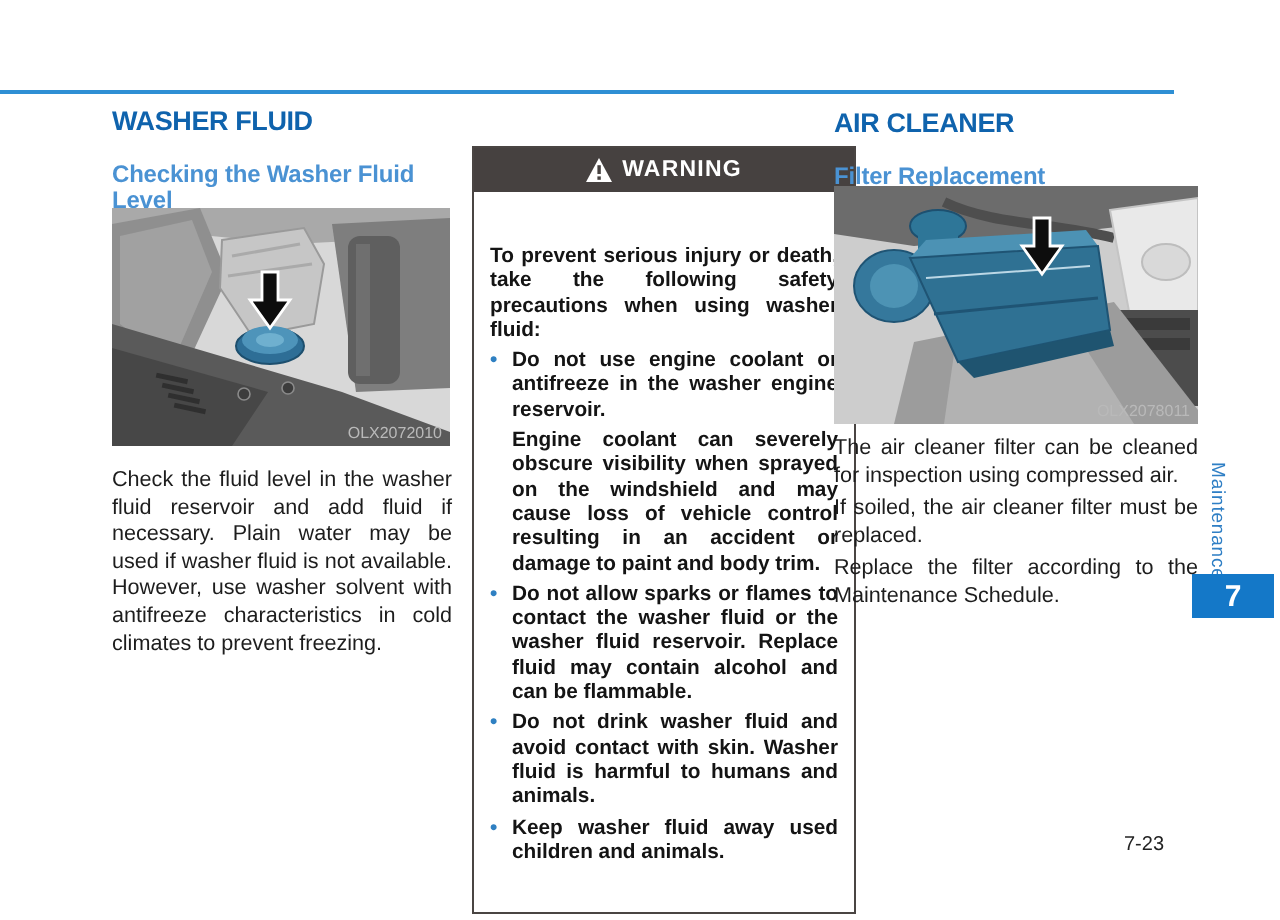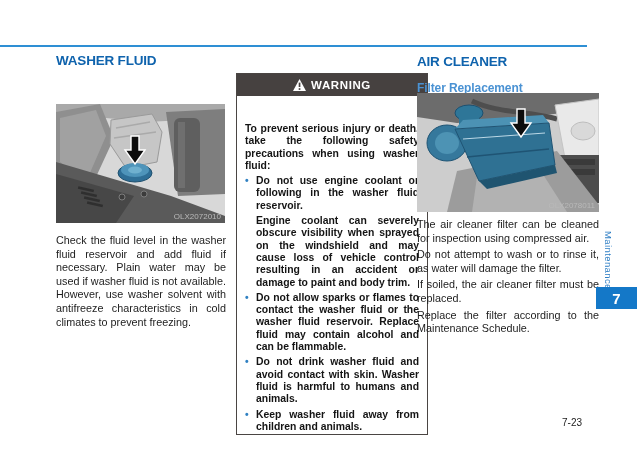--- a/index.html
+++ b/index.html
@@ -37,21 +37,21 @@
     font-size: 10.8px; line-height: 13.6px;
     text-align: justify; color: #1d1d1d;
   }
   .left-body  { position: absolute; left: 56px;  top: 234px; width: 170px; }
   .right-body { position: absolute; left: 417px; top: 218px; width: 182px; }
   .right-body p { margin-bottom: 3px; }
 
   .warning-box {
     position: absolute; left: 236px; top: 73px; width: 192px;
     border: 1px solid #4a4543; background: #fff;
-    padding-bottom: 1px;
+    padding-bottom: 23px;
   }
   .warning-header {
     height: 22px; background: #464140; color: #ffffff;
     font-size: 11.5px; font-weight: bold; letter-spacing: 0.6px;
     display: flex; align-items: center; justify-content: center;
     gap: 5px;
   }
   .warn-body {
     padding: 6px 8px 0 8px;
     font-size: 10.4px; font-weight: bold; line-height: 12.3px;
@@ -81,20 +81,21 @@
 </style>
 </head>
 <body>
 
 <div class="page">
 
   <div class="top-rule"></div>
 
   <div class="col-left-head">
     <h1 class="sec-title">WASHER FLUID</h1>
+    <h2 class="sub-title">Checking the Washer Fluid Level</h2>
   </div>
 
   <div class="photo photo-left">
     <svg width="169" height="119" viewBox="0 0 169 119">
       <rect x="0" y="0" width="169" height="119" fill="#d8d8d8"></rect>
       <polygon points="0,0 169,0 169,14 90,18 30,12 0,22" fill="#a9a9a9"></polygon>
       <polygon points="110,8 169,5 169,90 122,92" fill="#7e7e7e"></polygon>
       <rect x="118" y="14" width="26" height="74" rx="6" fill="#5f5f5f"></rect>
       <rect x="122" y="18" width="7" height="66" fill="#6f6f6f"></rect>
       <polygon points="0,8 44,0 58,34 34,86 0,62" fill="#8f8f8f"></polygon>
@@ -134,21 +135,21 @@
         <rect x="5.7" y="9.2" width="1.7" height="1.7" fill="#464140"></rect>
       </svg>
       <span>WARNING</span>
     </div>
     <div class="warn-body">
       <p class="w-intro">To prevent serious injury or death, take the following safety precautions when using washer fluid:</p>
 
       <div class="w-item">
         <span class="w-dot">•</span>
         <div class="w-text">
-          <p>Do not use engine coolant or following in the washer fluid reservoir.</p>
+          <p>Do not use engine coolant or antifreeze in the washer engine reservoir.</p>
           <p class="w-sub">Engine coolant can severely obscure visibility when sprayed on the windshield and may cause loss of vehicle control resulting in an accident or damage to paint and body trim.</p>
         </div>
       </div>
 
       <div class="w-item">
         <span class="w-dot">•</span>
         <div class="w-text">
           <p>Do not allow sparks or flames to contact the washer fluid or the washer fluid reservoir. Replace fluid may contain alcohol and can be flammable.</p>
         </div>
       </div>
@@ -156,21 +157,21 @@
       <div class="w-item">
         <span class="w-dot">•</span>
         <div class="w-text">
           <p>Do not drink washer fluid and avoid contact with skin. Washer fluid is harmful to humans and animals.</p>
         </div>
       </div>
 
       <div class="w-item">
         <span class="w-dot">•</span>
         <div class="w-text">
-          <p>Keep washer fluid away from children and animals.</p>
+          <p>Keep washer fluid away used children and animals.</p>
         </div>
       </div>
     </div>
   </div>
 
   <div class="col-right-head">
     <h1 class="sec-title">AIR CLEANER</h1>
     <h2 class="sub-title">Filter Replacement</h2>
   </div>
 
@@ -199,21 +200,20 @@
       </g>
       <g>
         <polygon points="100,16 108,16 108,30 114,30 104,44 94,30 100,30" fill="#0d0d0d" stroke="#ffffff" stroke-width="1.4"></polygon>
       </g>
       <text x="178" y="115" text-anchor="end" font-size="8" fill="#b9b9b9">OLX2078011</text>
     </svg>
   </div>
 
   <div class="body-text right-body">
     <p>The air cleaner filter can be cleaned for inspection using compressed air.</p>
-    <p>Do not attempt to wash or to rinse it, as water will damage the filter.</p>
     <p>If soiled, the air cleaner filter must be replaced.</p>
     <p>Replace the filter according to the Maintenance Schedule.</p>
   </div>
 
   <div class="side-label">Maintenance</div>
   <div class="chapter-tab">7</div>
 
   <div class="page-number">7-23</div>
 
 </div>

